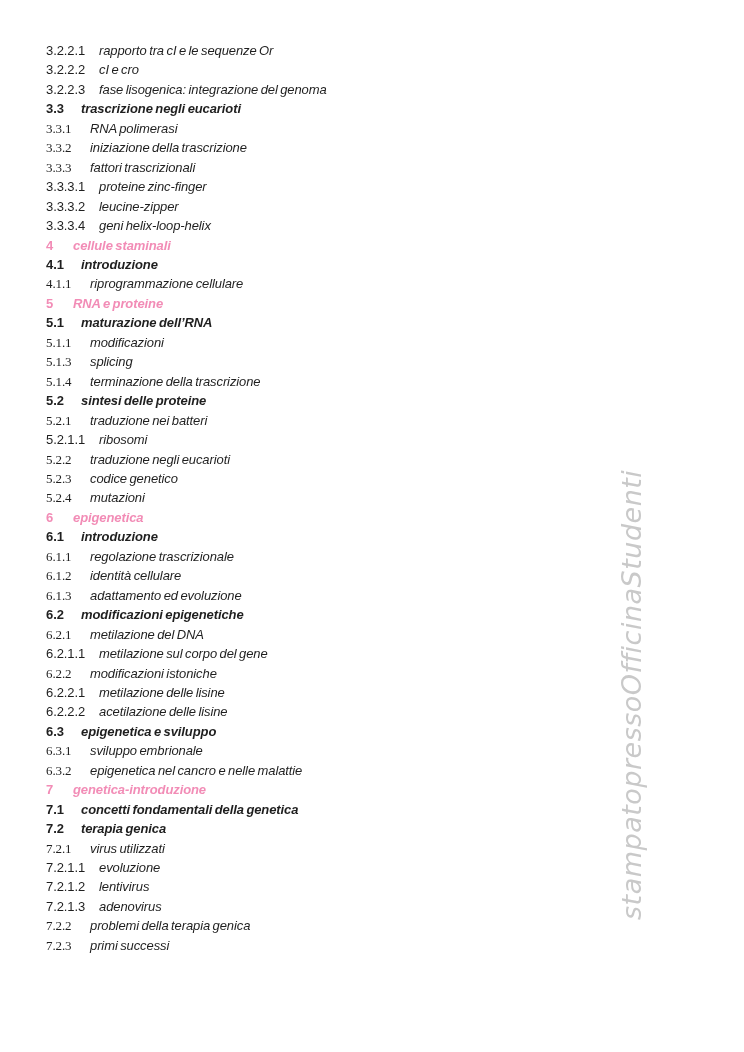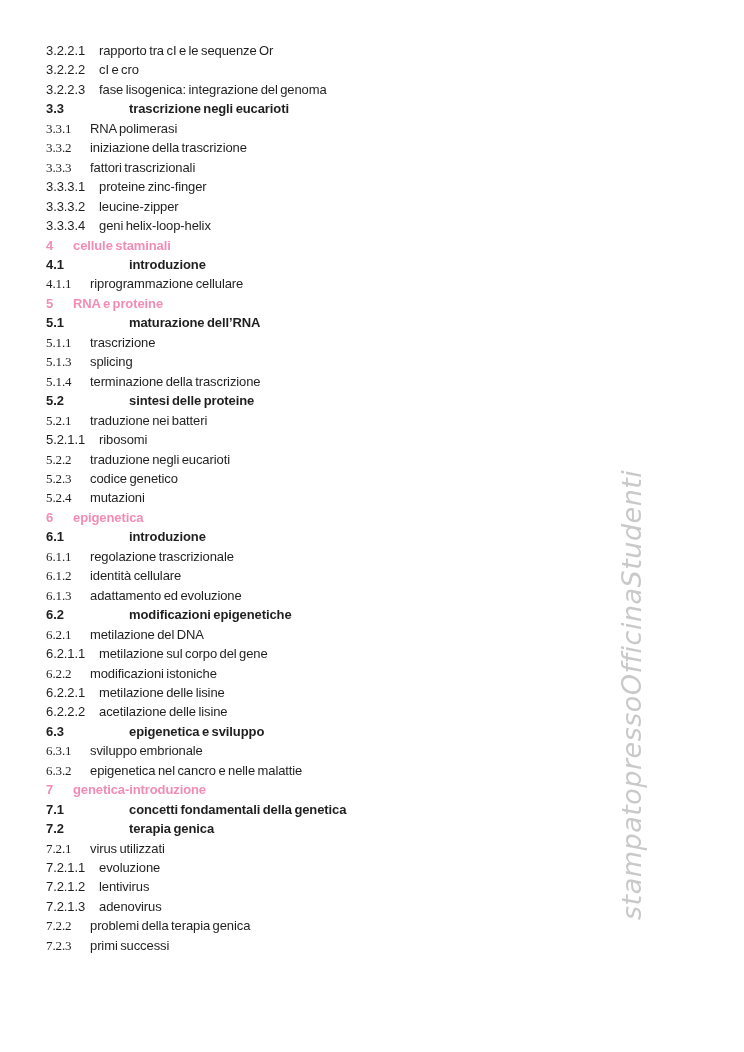--- a/index.html
+++ b/index.html
@@ -29,32 +29,32 @@
     color: var(--text-color, #1f1f1f);
     letter-spacing: -0.1px;
     word-spacing: -1px;
     white-space: nowrap;
   }
   .toc-row .num {
     flex: 0 0 auto;
   }
   .toc-row .label {
     flex: 0 0 auto;
+    font-style: italic;
   }
   .lv1 .num { width: 27px; }
   .lv2 .num { width: 35px; }
   .lv3 .num { width: 44px; font-family: Liberation Serif, serif; }
   .lv4 .num { width: 53px; }
   .lv1 {
     font-weight: bold;
     color: var(--accent-pink, #f28cb6);
   }
   .lv2 {
     font-weight: bold;
-    gap: 48px;
   }
   #watermark {
     position: absolute;
     left: 616px;
     top: 920px;
     width: 390px;
     transform-origin: 0 0;
     transform: rotate(-90deg);
     font-family: "DejaVu Sans", sans-serif;
     font-style: italic;
@@ -125,21 +125,21 @@
       <div class="toc-row lv1">
     <span class="num">5</span>
     <span class="label">RNA e proteine</span>
   </div>
       <div class="toc-row lv2">
     <span class="num">5.1</span>
     <span class="label">maturazione dell’RNA</span>
   </div>
       <div class="toc-row lv3">
     <span class="num">5.1.1</span>
-    <span class="label">trascrizione</span>
+    <span class="label">modificazioni</span>
   </div>
       <div class="toc-row lv3">
     <span class="num">5.1.3</span>
     <span class="label">splicing</span>
   </div>
       <div class="toc-row lv3">
     <span class="num">5.1.4</span>
     <span class="label">terminazione della trascrizione</span>
   </div>
       <div class="toc-row lv2">

